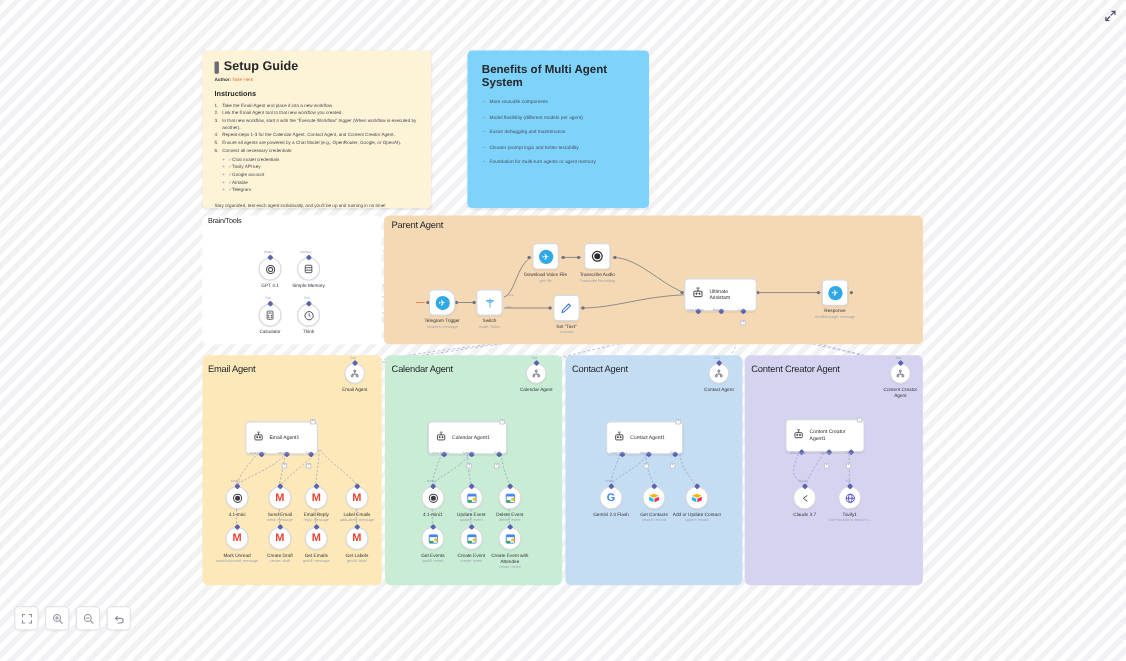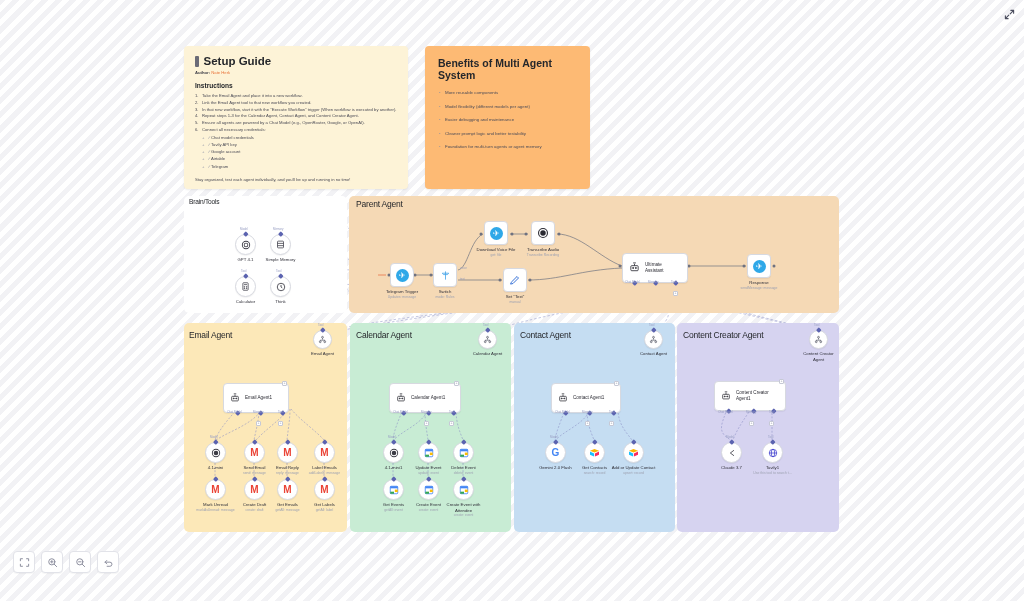--- a/index.html
+++ b/index.html
@@ -38,21 +38,21 @@
   }
 
   
   .sticky {
     position: absolute;
     background: #fdf3d7;
     border-radius: 4px;
     box-shadow: 0 1px 2px rgba(0,0,0,.08);
     padding: 9px 11px;
   }
-  .sticky.white { background: #fdba74; }
+  .sticky.white { background: #7dd3fc; }
   .note-h1 {
     font-size: 11.5px; font-weight: bold; color: #25272b;
     display: flex; align-items: center; gap: 5px;
     margin-bottom: 3px;
   }
   .note-bar {
     display:inline-block; width: 3.5px; height: 11px;
     background: #6b6b76; border-radius: 1px;
   }
   .note-author { font-size: 4.2px; color: #4a4a55; margin-bottom: 7px; }
@@ -168,21 +168,21 @@
 
       <path d="M654,284 C640,300 450,305 322,332"></path>
       <path d="M656,284 C650,302 560,308 487,332"></path>
       <path d="M660,285 C665,305 680,315 653,332"></path>
       <path d="M664,285 C700,305 760,315 819,332"></path>
       <path d="M648,283 C560,300 400,318 322,334"></path>
       <path d="M658,286 C700,310 790,320 818,334"></path>
     </g>
   </svg>
 
-  <div class="sticky" style="left:184px; top:46px; width:224px; height:143px;">
+  <div class="sticky" style="left:184px; top:46px; width:208px; height:143px;">
     <div class="note-h1">
       <span class="note-bar"></span>
       <span>Setup Guide</span>
     </div>
     <div class="note-author">
       <b>Author:</b>
       <span class="lnk">Nate Herk</span>
     </div>
     <div class="note-h2">Instructions</div>
     <ol class="note-ol">

